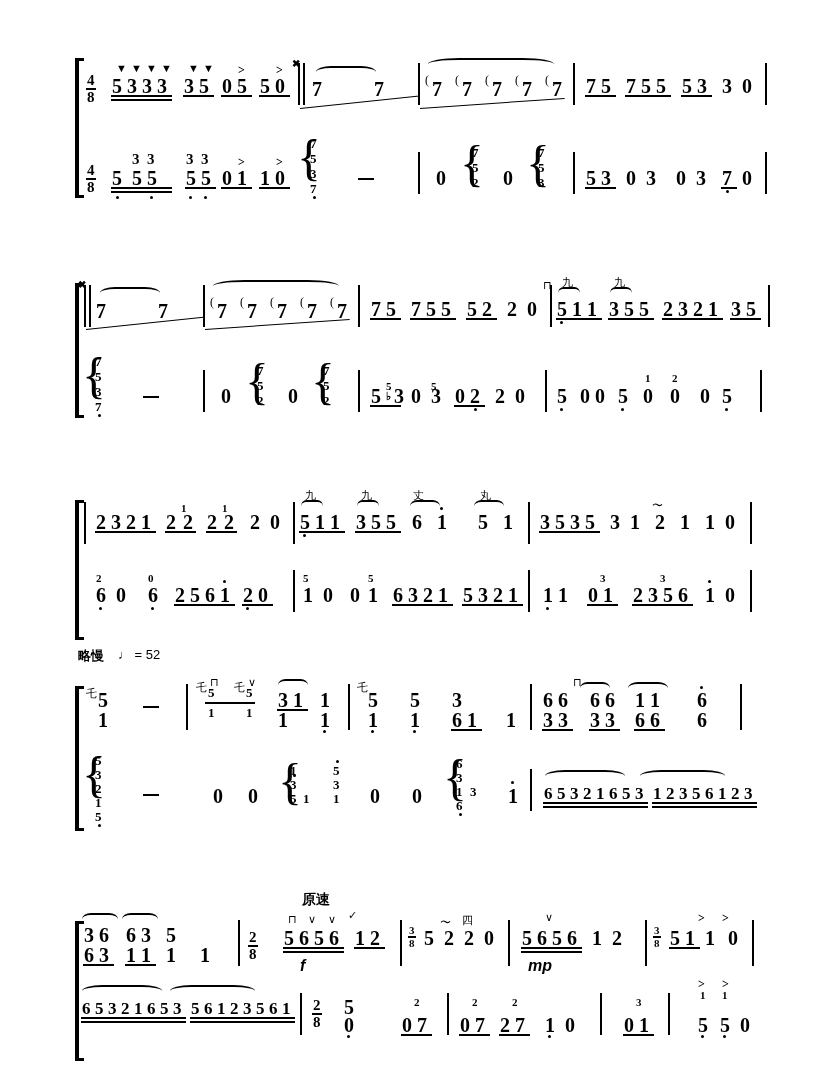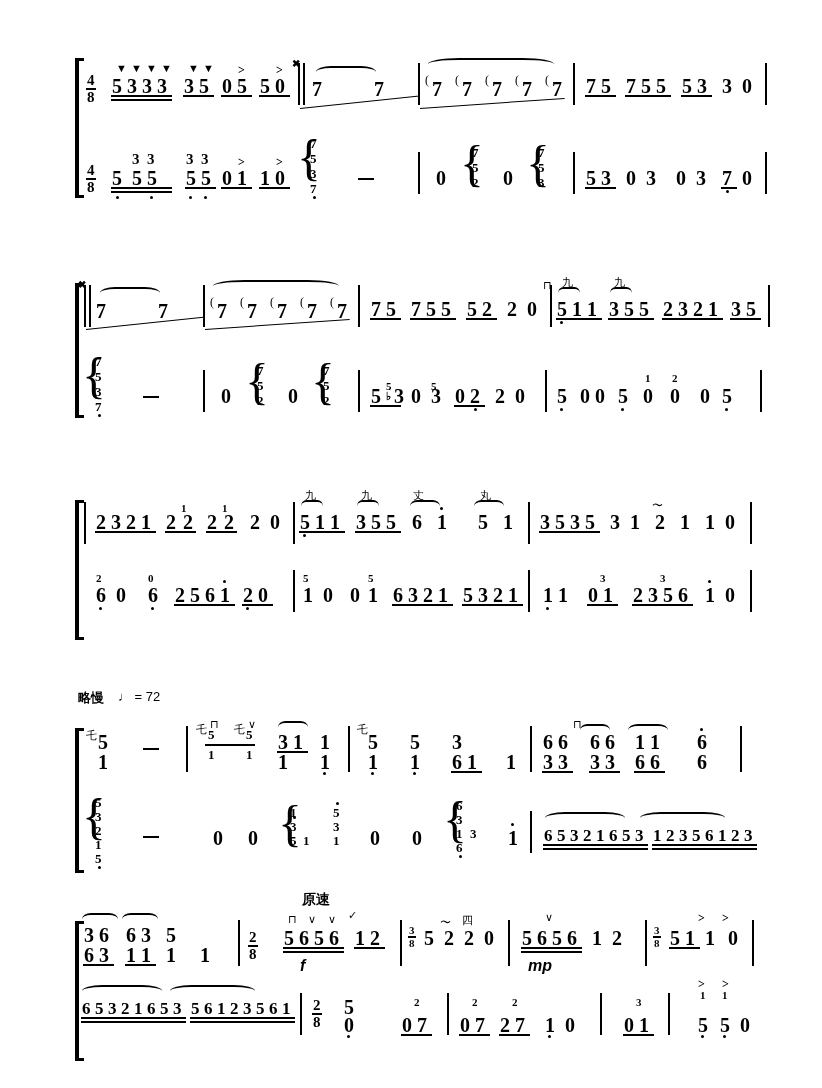--- a/index.html
+++ b/index.html
@@ -429,23 +429,23 @@
     <div class="note n20" style="left:648px;top:120px;">3</div>
     <div class="note n20" style="left:663px;top:120px;">5</div>
     <div class="note n20" style="left:678px;top:120px;">6</div>
     <div class="beam" style="left:632px;top:139px;width:61px;"></div>
     <div class="note n20" style="left:705px;top:120px;">1</div>
     <div class="dotu" style="left:708px;top:115px;"></div>
     <div class="note n20" style="left:725px;top:120px;">0</div>
     <div class="barline" style="left:750px;top:105px;height:42px;"></div>
   </div>
 
-  <div class="system" style="left:0;top:686px;width:762px;height:200px;">
+  <div class="system" style="left:0;top:644px;width:762px;height:200px;">
     <div class="txt" style="left:78px;top:3px;font-size:13px;font-weight:bold;">略慢</div>
-    <div class="txt" style="left:118px;top:3px;font-size:13px;">♩ = 72</div>
+    <div class="txt" style="left:118px;top:3px;font-size:13px;">♩ = 52</div>
 
     <div class="systembracket" style="left:75px;top:42px;width:4px;height:145px;"></div>
     <div class="hook-top" style="left:75px;top:42px;"></div>
     <div class="hook-top" style="left:75px;top:184px;"></div>
 
     <div class="orn" style="left:86px;top:42px;">乇</div>
     <div class="note n20" style="left:98px;top:46px;">5</div>
     <div class="note n20" style="left:98px;top:66px;">1</div>
     <div class="dash" style="left:143px;top:62px;width:16px;"></div>
 

